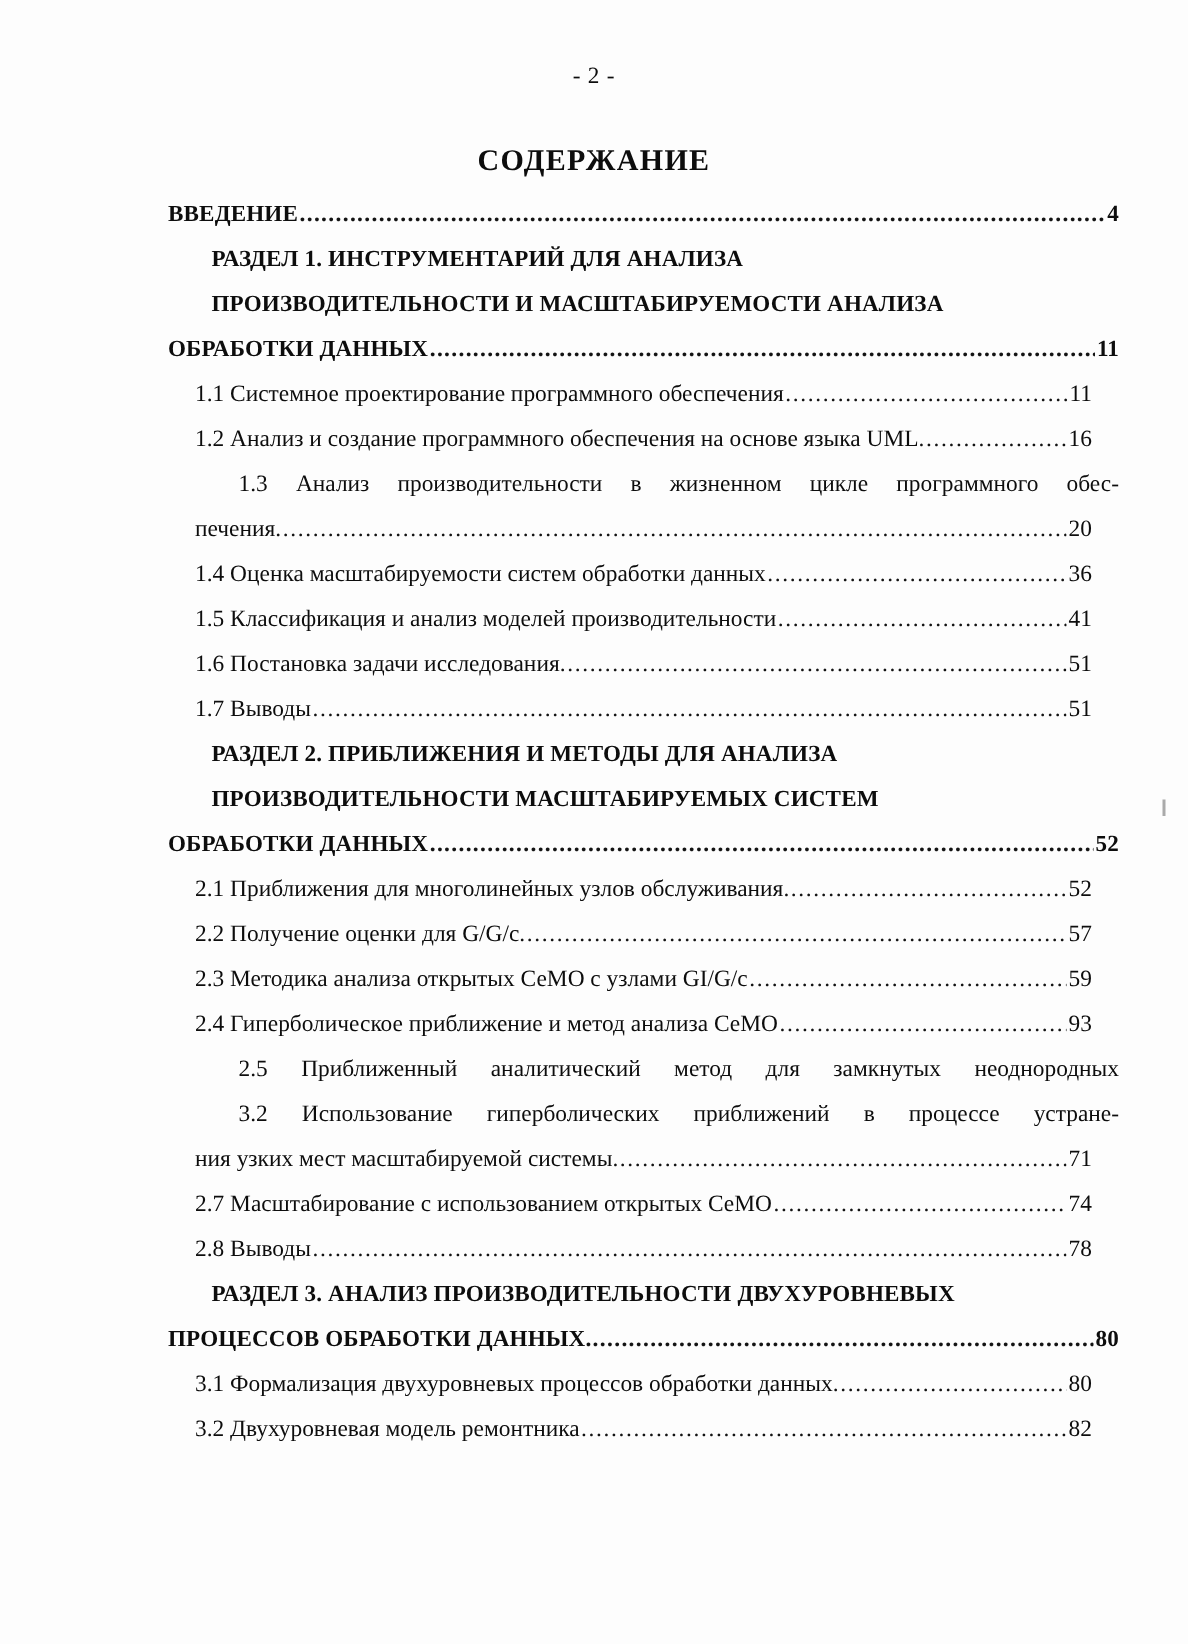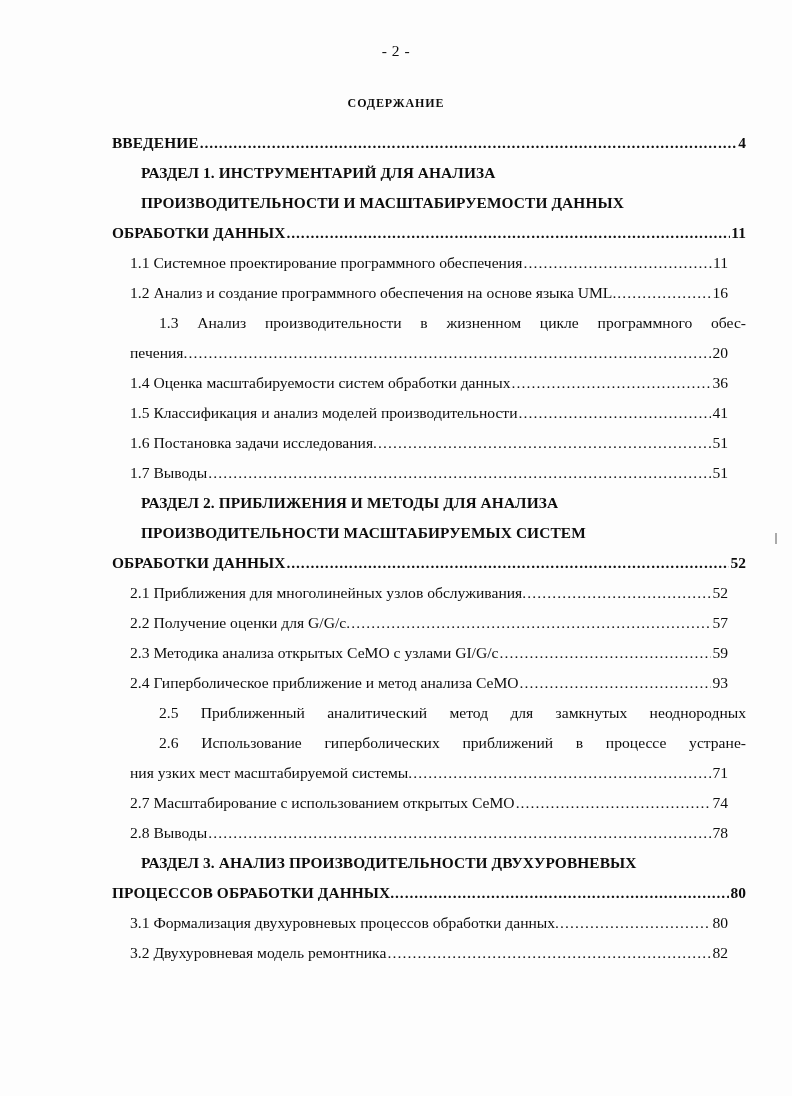--- a/index.html
+++ b/index.html
@@ -24,21 +24,21 @@
     text-align: center;
     font-size: 15.5px;
     letter-spacing: 0.5px;
   }
   .toc-title {
     position: absolute;
     top: 96px;
     left: 0;
     width: 792px;
     text-align: center;
-    font-size: 12px;
+    font-size: 20px;
     font-weight: bold;
     letter-spacing: 0.9px;
   }
   .toc {
     position: absolute;
     top: 128px;
     left: 112px;
     width: 634px;
   }
 
@@ -128,21 +128,21 @@
   <div class="toc">
       <div class="entry lvl1">
         <div class="row">
           <span class="label">ВВЕДЕНИЕ</span>
           <span class="leader"></span>
           <span class="pageno">4</span>
         </div>
       </div>
       <div class="entry lvl1">
         <div class="plain">РАЗДЕЛ 1. ИНСТРУМЕНТАРИЙ ДЛЯ АНАЛИЗА</div>
-        <div class="plain">ПРОИЗВОДИТЕЛЬНОСТИ И МАСШТАБИРУЕМОСТИ ДАННЫХ</div>
+        <div class="plain">ПРОИЗВОДИТЕЛЬНОСТИ И МАСШТАБИРУЕМОСТИ АНАЛИЗА</div>
         <div class="row">
           <span class="label">ОБРАБОТКИ ДАННЫХ</span>
           <span class="leader"></span>
           <span class="pageno">11</span>
         </div>
       </div>
       <div class="entry lvl2">
         <div class="row">
           <span class="label">1.1 Системное проектирование программного обеспечения</span>
           <span class="leader"></span>
@@ -226,21 +226,21 @@
         <div class="row">
           <span class="label">2.4 Гиперболическое приближение и метод анализа СеМО</span>
           <span class="leader"></span>
           <span class="pageno">93</span>
         </div>
       </div>
       <div class="entry lvl2">
         <div class="plain just">2.5 Приближенный аналитический метод для замкнутых неоднородных</div>
       </div>
       <div class="entry lvl2">
-        <div class="plain just">2.6 Использование гиперболических приближений в процессе устране-</div>
+        <div class="plain just">3.2 Использование гиперболических приближений в процессе устране-</div>
         <div class="row tight">
           <span class="label">ния узких мест масштабируемой системы</span>
           <span class="leader"></span>
           <span class="pageno">71</span>
         </div>
       </div>
       <div class="entry lvl2">
         <div class="row">
           <span class="label">2.7 Масштабирование с использованием открытых СеМО</span>
           <span class="leader"></span>

